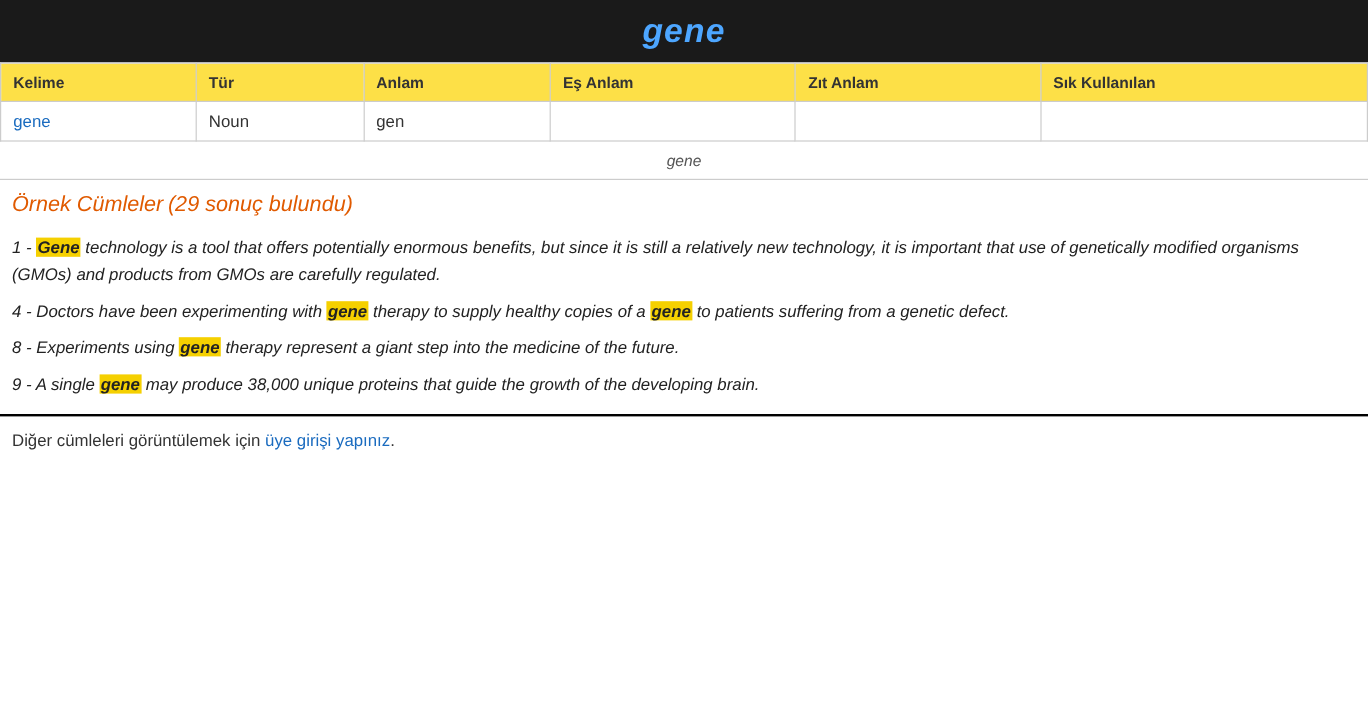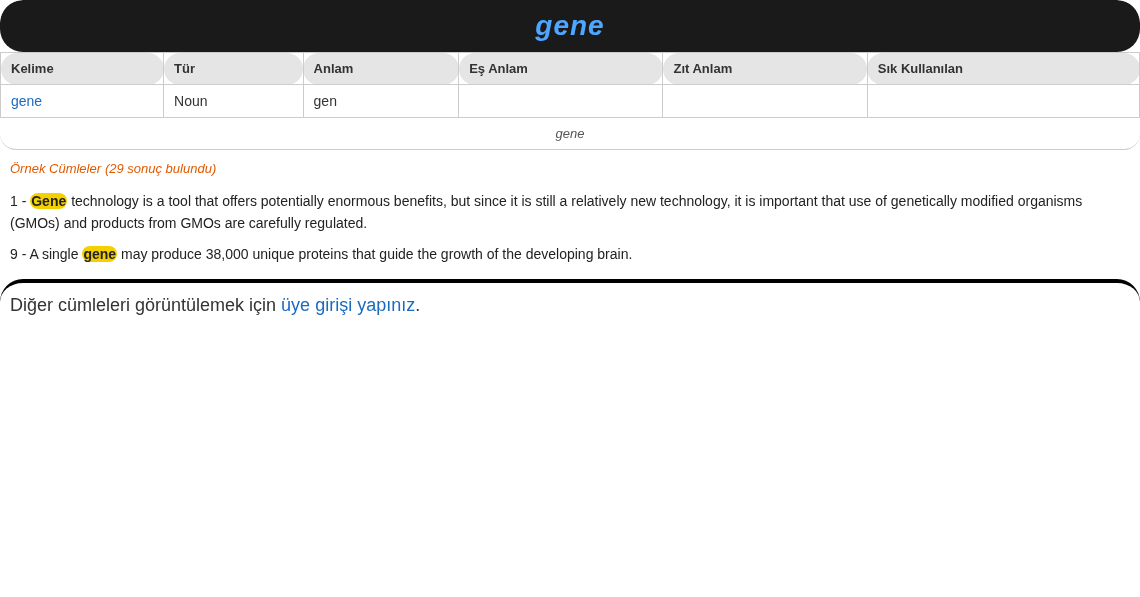--- a/index.html
+++ b/index.html
@@ -1,15 +1,15 @@
 <!DOCTYPE html>
 <html><head>
   <meta charset="utf-8">
   <style>
-    * { margin: 0; padding: 0; box-sizing: border-box; border-radius: 23px; }
+    * { margin: 0; padding: 0; box-sizing: border-box; }
     body { font-family: Arial, sans-serif; font-size: 14px; color: #333; background: #fff; width: 1140px; }
 
     
     .header {
       background: #1a1a1a;
       text-align: center;
       padding: 10px 0;
     }
     .header-title {
       color: #4da6ff;
@@ -24,21 +24,21 @@
       width: 100%;
       border-collapse: collapse;
       border-bottom: 1px solid #ccc;
     }
     .word-table th, .word-table td {
       border: 1px solid #ccc;
       padding: 8px 10px;
       text-align: left;
     }
     .word-table th {
-      background: #e5e5e5;
+      background: #fde047;
       font-weight: bold;
       font-size: 13px;
     }
     .word-table td.word-cell a {
       color: #1a6bbf;
       text-decoration: none;
     }
 
     
     .gene-bar {
@@ -53,45 +53,46 @@
     
     .section-title {
       color: #e05a00;
       font-weight: bold;
       padding: 10px 10px 6px 10px;
       font-size: 14px;
     }
     .section-title span {
       font-weight: normal;
       font-style: italic;
-      font-size: 13px;
+      font-size: 18px;
     }
 
     
     .sentences-container {
       padding: 4px 10px 10px 10px;
+      font-style: italic;
     }
     .sentence-item {
       padding: 4px 0;
       line-height: 1.6;
       font-size: 14px;
       color: #222;
     }
     .highlight {
       background-color: #f5d000;
       font-weight: bold;
       padding: 0 1px;
     }
 
     
     .footer-note {
       padding: 12px 10px;
-      font-size: 18px;
+      font-size: 14px;
       color: #333;
-      border-top: 4px solid #000000;
+      border-top: 2px solid #000000;
     }
     .footer-note a {
       color: #1a6bbf;
       text-decoration: none;
     }
   </style>
 </head>
 <body>
 
 <div class="header">
@@ -133,24 +134,30 @@
 </div>
 
 <div class="sentences-container">
 
   <div class="sentence-item">
     1 - <span class="highlight">Gene</span> technology is a tool that offers potentially enormous benefits, but since it is still a relatively new technology, it is important that use of genetically modified organisms (GMOs) and products from GMOs are carefully regulated.
   </div>
 
 
 
+  <div class="sentence-item">
+    4 - Doctors have been experimenting with <span class="highlight">gene</span> therapy to supply healthy copies of a <span class="highlight">gene</span> to patients suffering from a genetic defect.
+  </div>
 
 
 
 
+  <div class="sentence-item">
+    8 - Experiments using <span class="highlight">gene</span> therapy represent a giant step into the medicine of the future.
+  </div>
 
   <div class="sentence-item">
     9 - A single <span class="highlight">gene</span> may produce 38,000 unique proteins that guide the growth of the developing brain.
   </div>
 
 
 </div>
 
 <div class="footer-note">
   <span>Diğer cümleleri görüntülemek için </span><a href="#">üye girişi yapınız</a><span>.</span>

